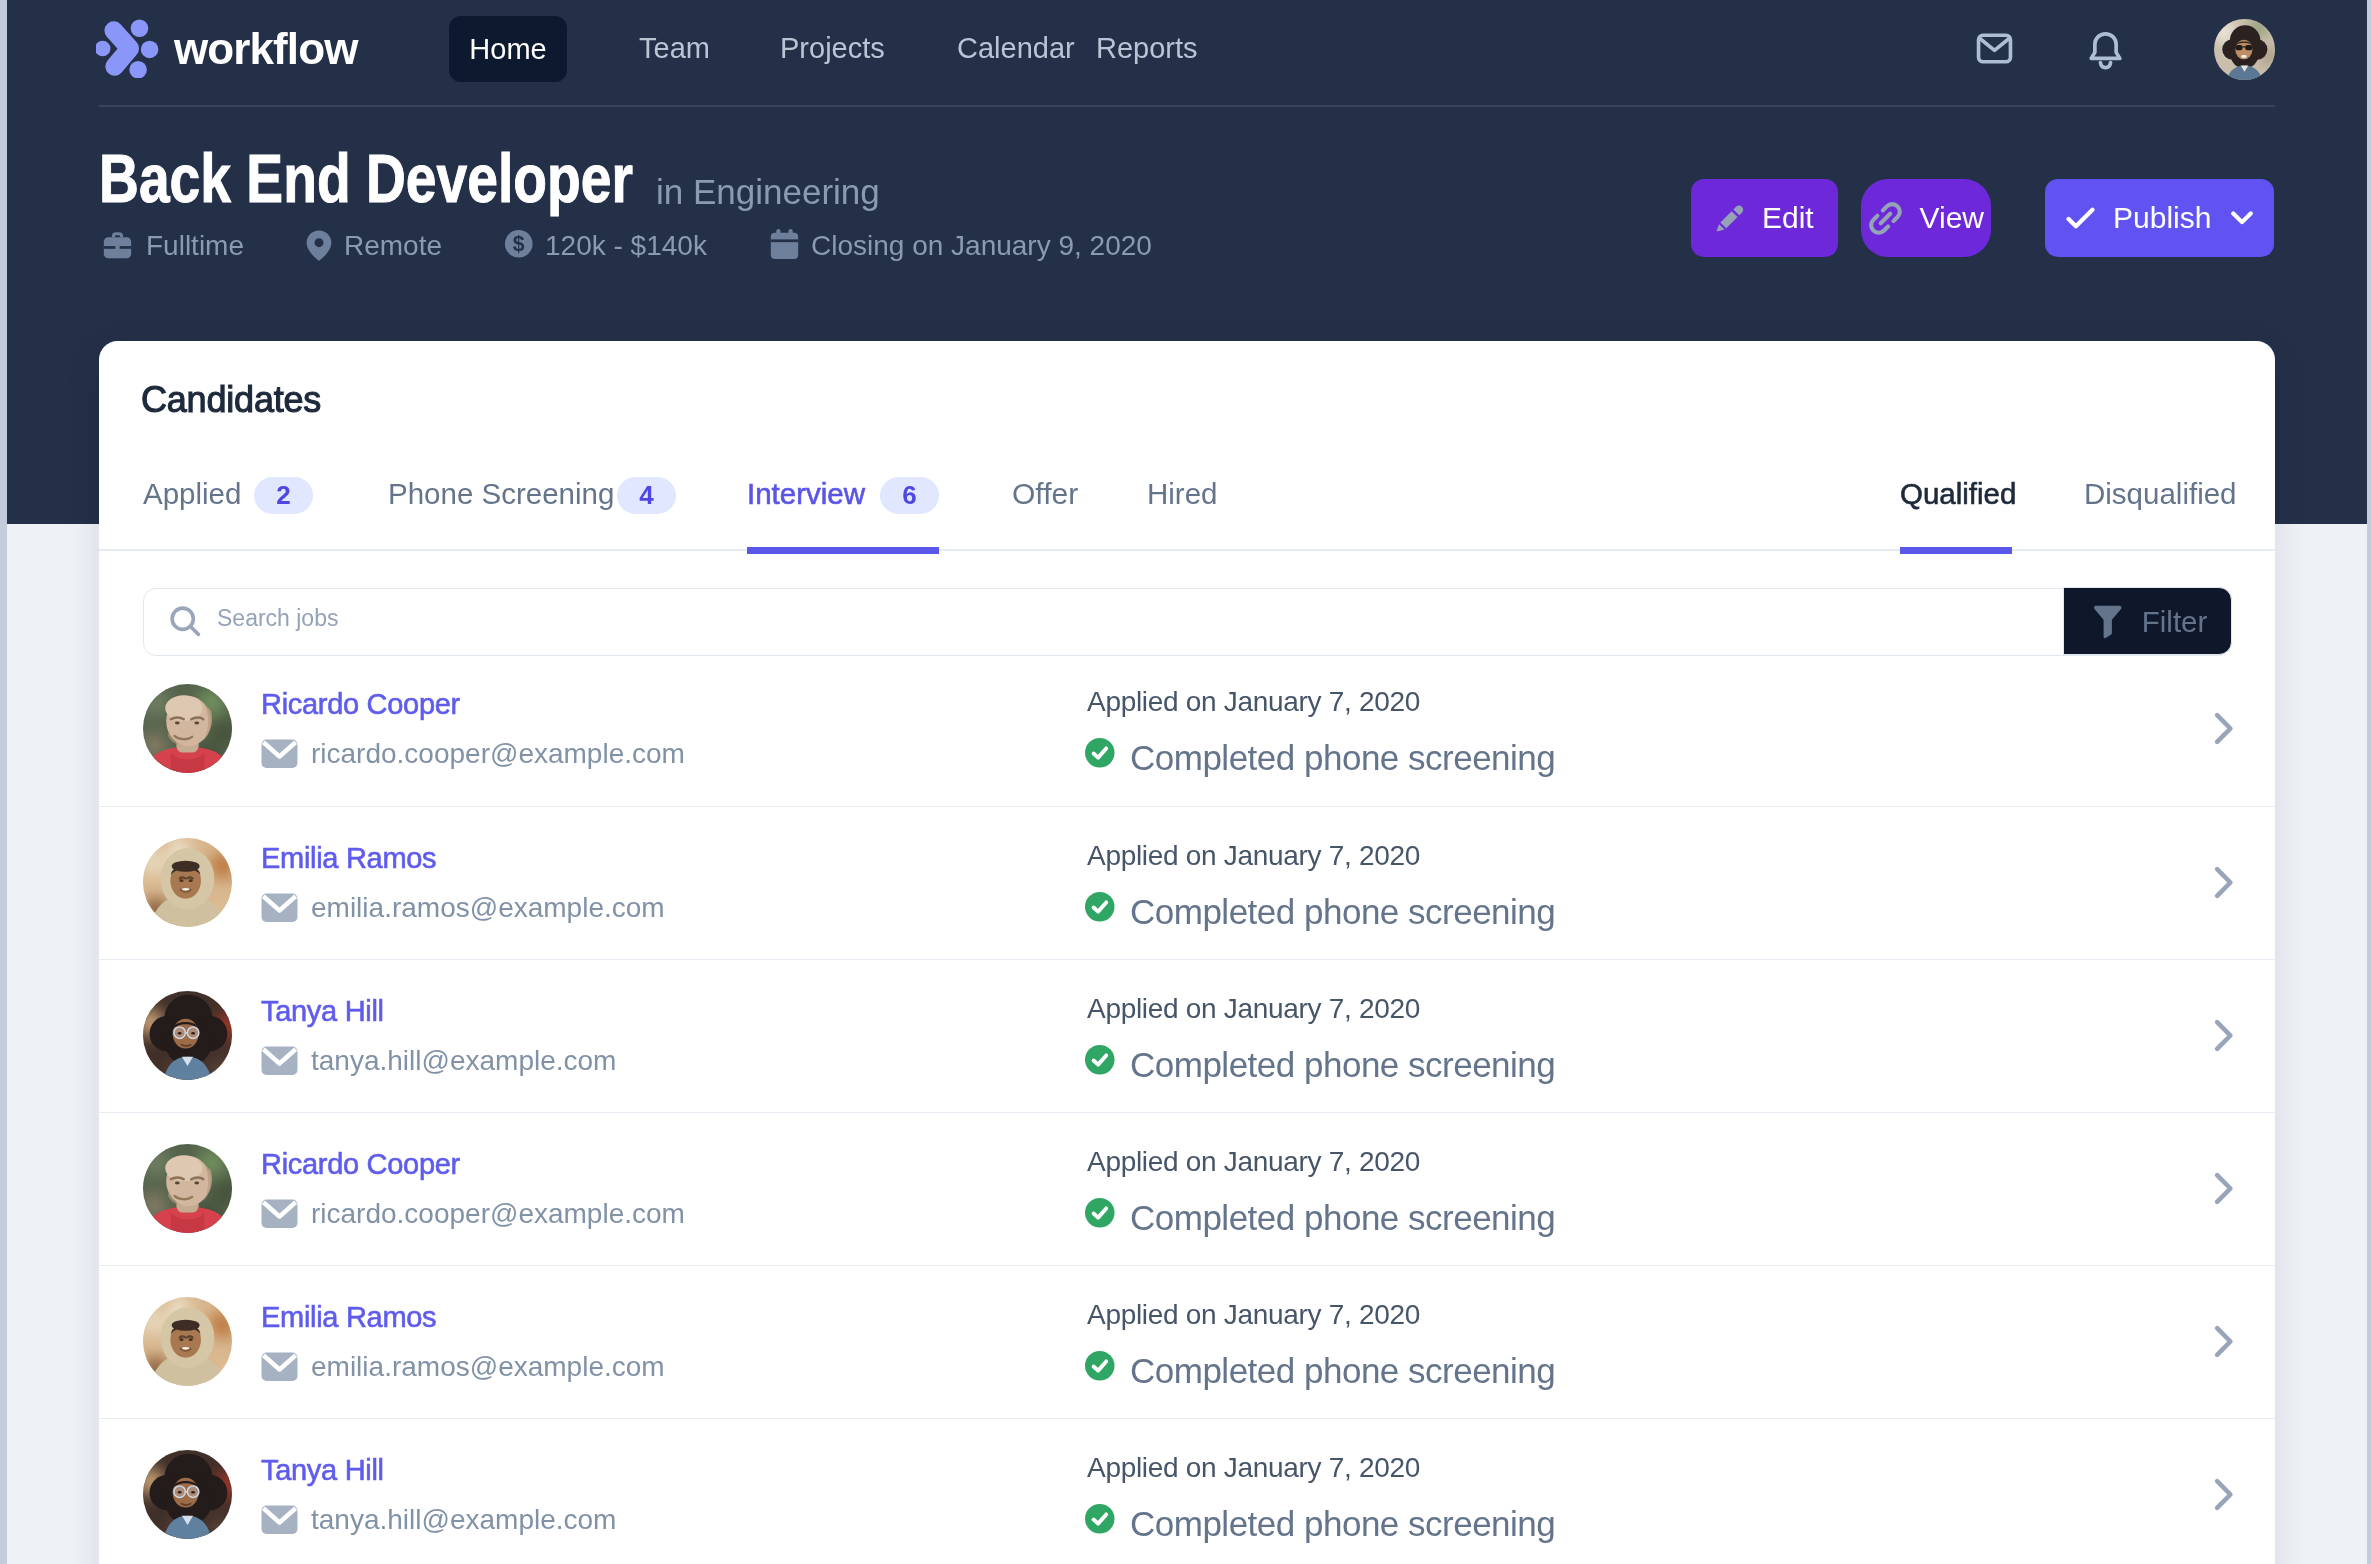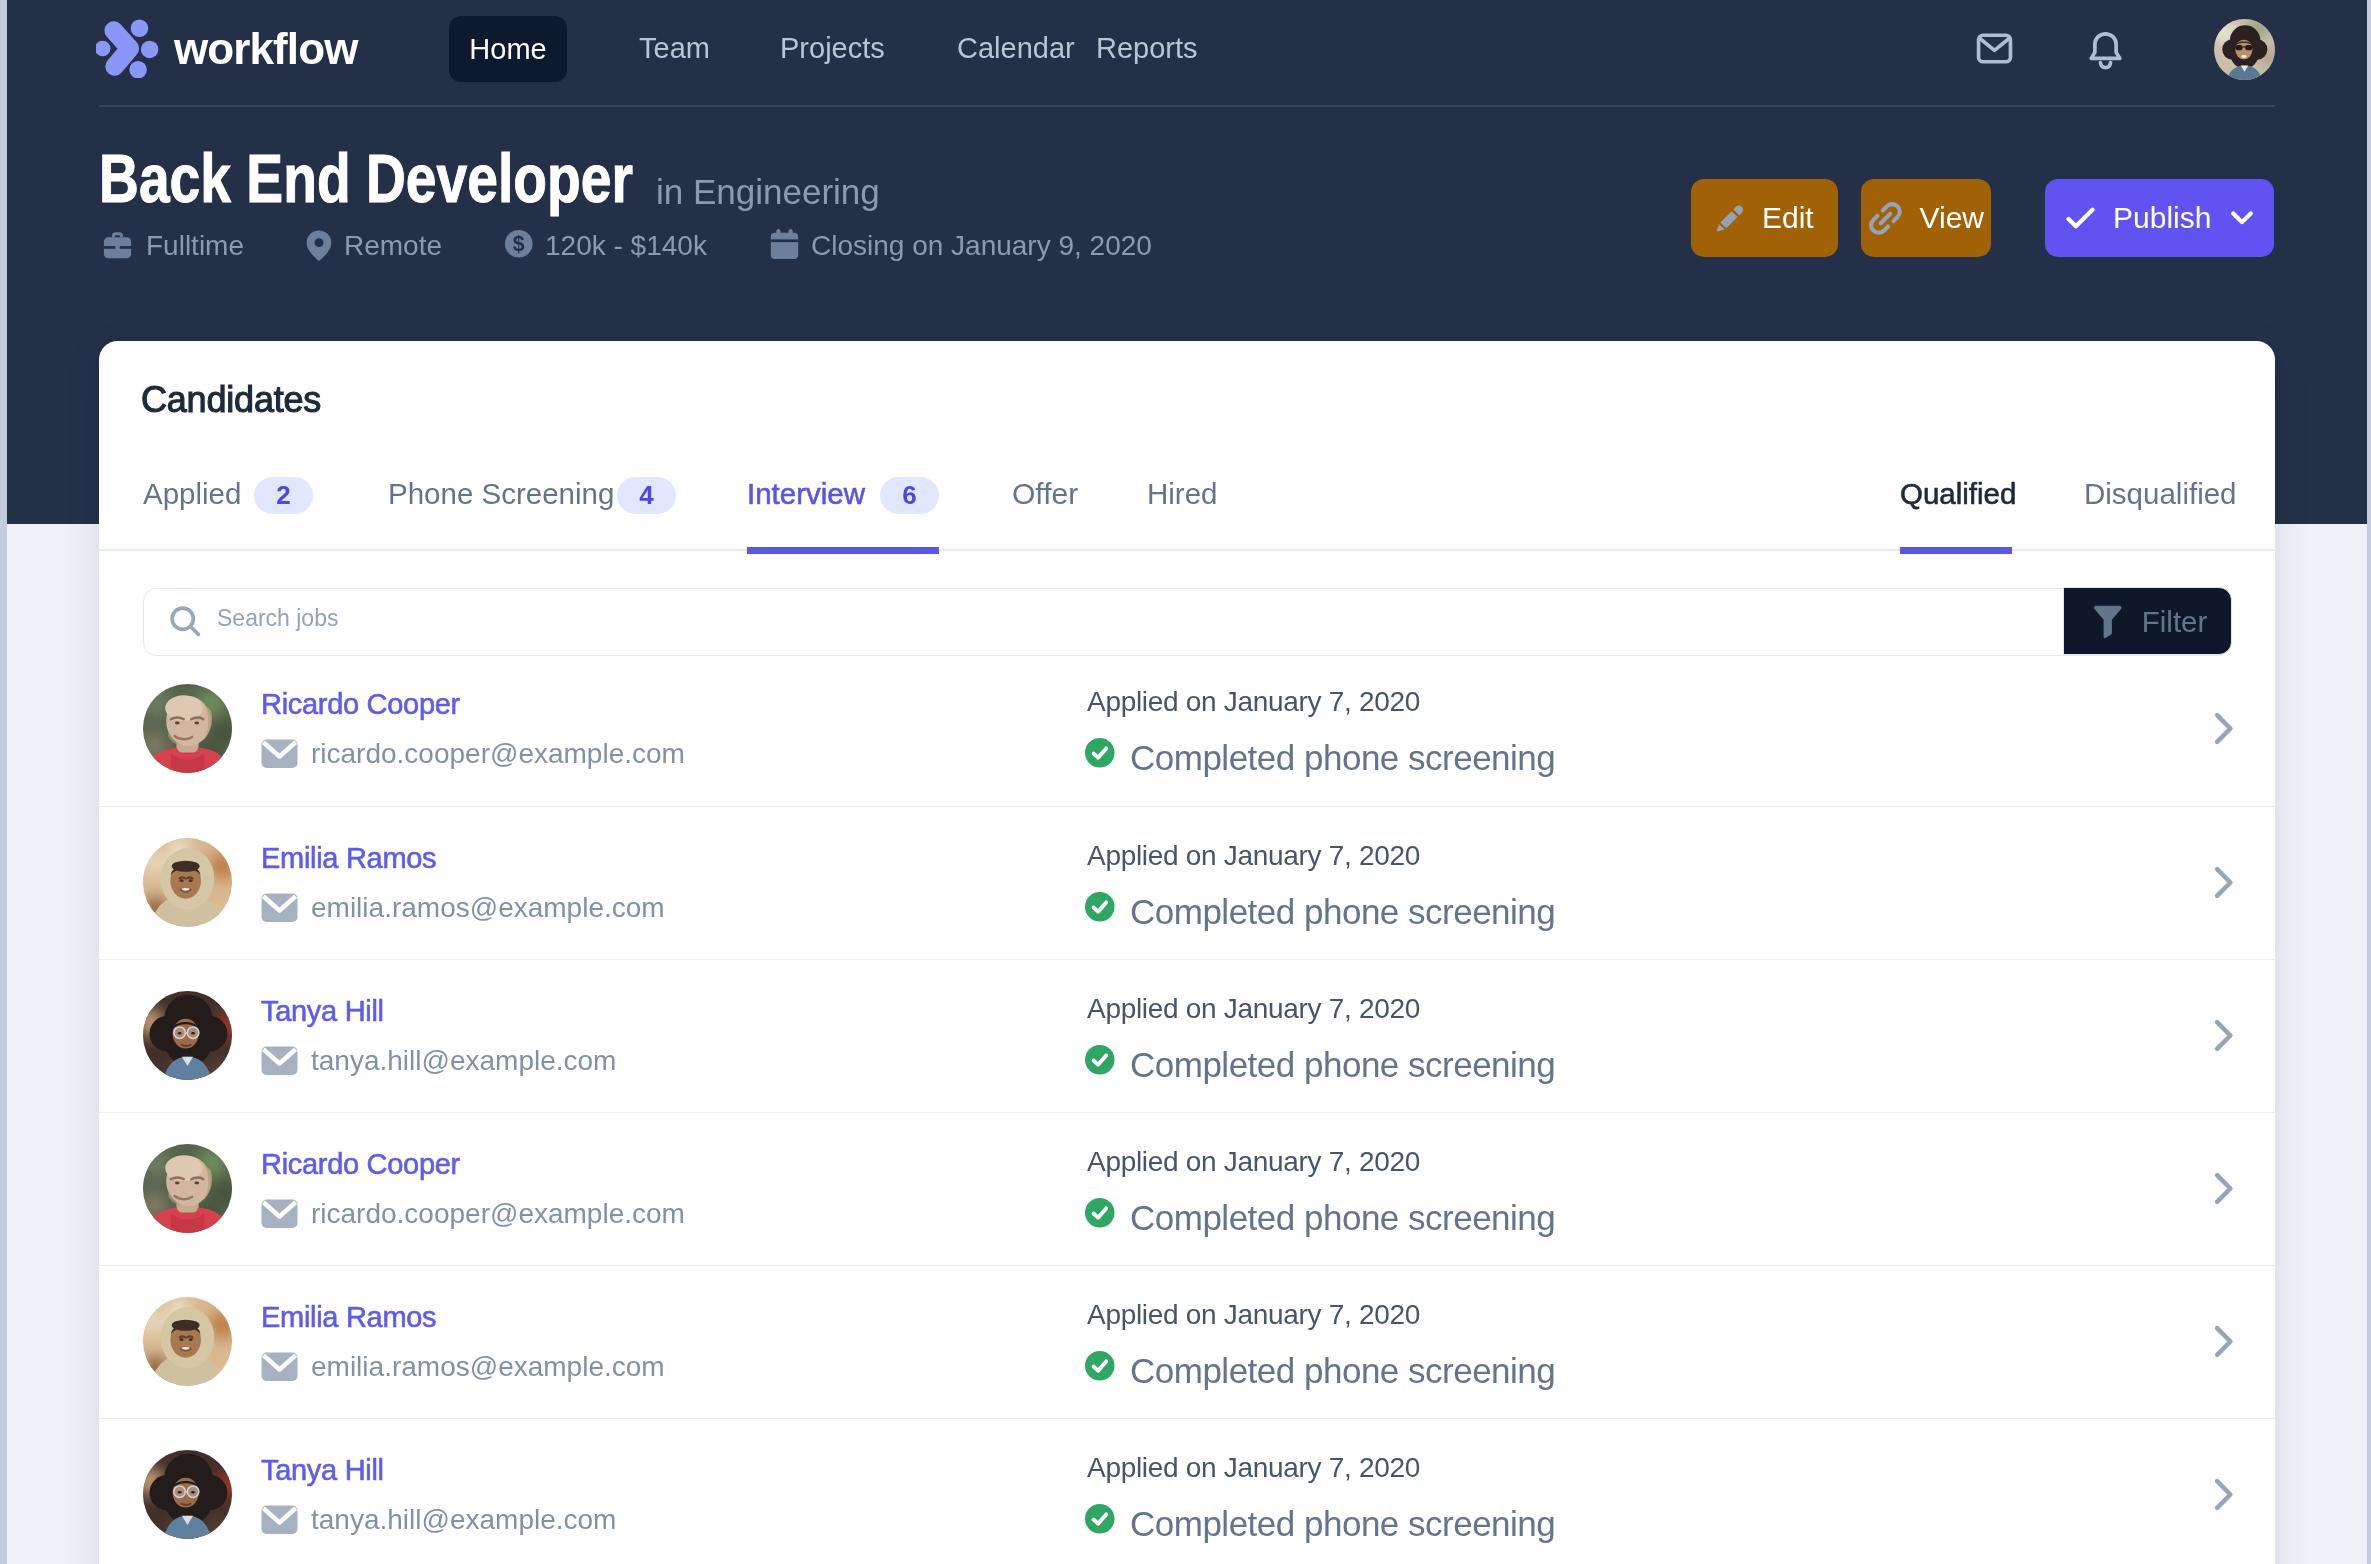--- a/index.html
+++ b/index.html
@@ -14,23 +14,23 @@
 .navpill { position:absolute; left:449px; top:15.7px; width:118px; height:66px; background:#0d192e; border-radius:12px; color:#ffffff; font-size:29px; text-align:center; line-height:66px; }
 .navlink { position:absolute; top:0; height:97px; line-height:97px; color:#b9c4d5; font-size:29px; }
 .nl1 { left:639px; } .nl2 { left:780px; } .nl3 { left:957px; } .nl4 { left:1084px;margin-left:12px; }
 .icon-mail { position:absolute; left:1976px; top:33px; }
 .icon-bell { position:absolute; left:2087px; top:29.5px; }
 .avatar-top { position:absolute; left:2214px; top:19.4px; width:61px; height:61px; border-radius:50%; overflow:hidden; }
 .title { position:absolute; left:99px; top:144px; color:#ffffff; font-size:68px; font-weight:700; line-height:1; -webkit-text-stroke:1px #ffffff; transform:scaleX(0.812); transform-origin:left top; white-space:nowrap; }
 .intitle { position:absolute; left:656px; top:174px; color:#8c9ab0; font-size:35px; line-height:1; }
 .meta { position:absolute; top:225px; height:41px; color:#8c9ab0; font-size:28px; line-height:41px; }
 .btn { position:absolute; top:179px; height:78px; border-radius:13px; font-size:30px; color:#ffffff; display:flex; align-items:center; justify-content:center; line-height:1; }
-.btn-dark { background:#a16207; }
+.btn-dark { background:#6d28d9; }
 .btn-edit { left:1691px; width:147px; }
-.btn-view { left:1861px; width:130px; }
+.btn-view { left:1861px; width:130px;border-radius:27px; }
 .btn-pub { left:2045px; width:229px; background:#6053f1; }
 .card { position:absolute; left:99px; top:341px; width:2176px; height:1384px; background:#ffffff; border-radius:18.5px; box-shadow:0 9.2px 37px rgba(15,23,42,0.10); }
 .cand { position:absolute; left:42px; top:41px; color:#1e293b; font-size:36px; font-weight:400; -webkit-text-stroke:1.1px #1e293b; letter-spacing:-0.2px; line-height:1; }
 .badge { display:inline-block; min-width:59px; height:37px; border-radius:18.5px; background:#e0e7ff; color:#4f46e5; font-size:26px; font-weight:700; text-align:center; line-height:37px; }
 .tabline { position:absolute; left:0px; top:208px; width:2176px; height:1.8px; background:#e6ebf2; }
 .bar1 { position:absolute; left:648px; top:206px; width:192px; height:7.4px; background:#5a58e8; }
 .bar2 { position:absolute; left:1801px; top:206px; width:112px; height:7.4px; background:#5a58e8; }
 .search { position:absolute; left:44px; top:247px; width:2088px; height:68px; border:1.8px solid #e2e8f0; border-radius:13px; }
 .sjtext { position:absolute; left:73px; top:17.5px; color:#94a3b8; font-size:23px; line-height:1; }
 .filter { position:absolute; right:-1.8px; top:-1.8px; width:169px; height:68px; background:#0f172a; border:1.8px solid #e2e8f0; border-radius:0 13px 13px 0; }

